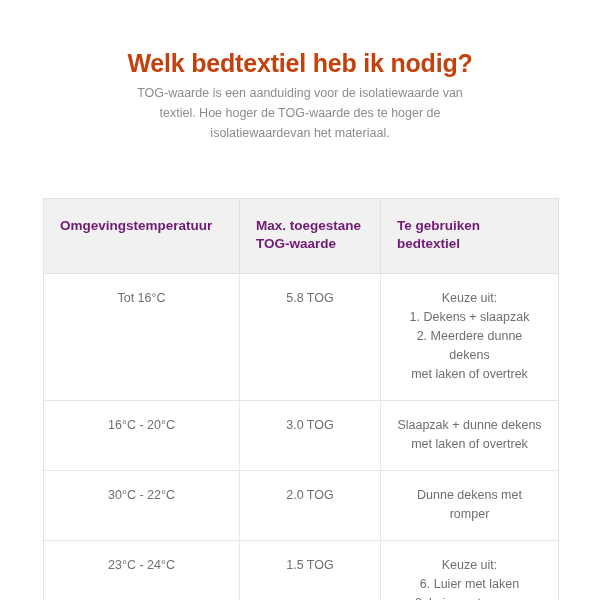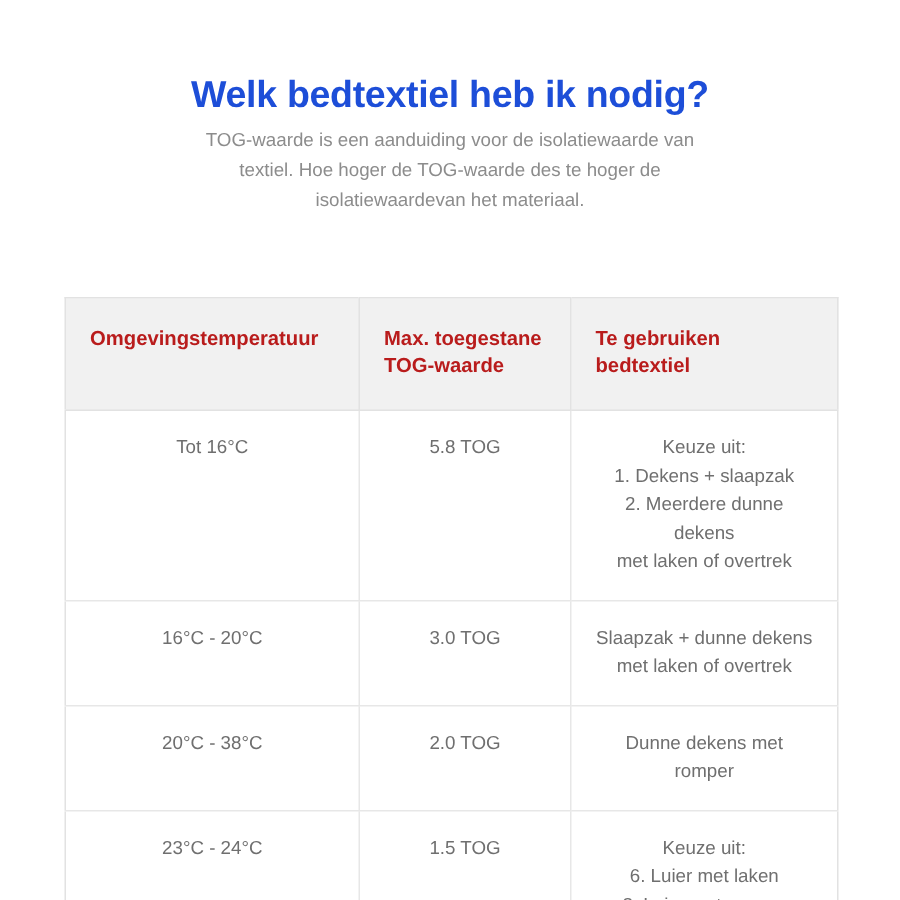--- a/index.html
+++ b/index.html
@@ -25,21 +25,21 @@
   .header-block {
     padding-top: 47px;
   }
 
   .page-title {
     margin: 0;
     text-align: center;
     font-size: 25px;
     line-height: 32px;
     font-weight: 700;
-    color: #1d4ed8;
+    color: #c2410c;
     letter-spacing: -0.2px;
   }
 
   .page-subtitle {
     margin: 4px auto 0 auto;
     width: 330px;
     text-align: center;
     font-size: 12.5px;
     line-height: 20px;
     color: #8c8c8c;
@@ -68,21 +68,21 @@
   table.tog-table thead th {
     background: #f1f1f1;
     border-right: 1px solid #e2e2e2;
     border-bottom: 1px solid #e2e2e2;
     text-align: left;
     vertical-align: top;
     padding: 18px 16px 20px 16px;
     font-size: 13.5px;
     line-height: 18px;
     font-weight: 700;
-    color: #b91c1c;
+    color: #701a75;
   }
   table.tog-table thead th:last-child {
     border-right: none;
   }
 
   table.tog-table tbody td {
     background: #ffffff;
     border-right: 1px solid #e7e7e7;
     border-bottom: 1px solid #e7e7e7;
     text-align: center;
@@ -139,21 +139,21 @@
             <td>Tot 16°C</td>
             <td>5.8 TOG</td>
             <td><span class="cell-lines"><span>Keuze uit:</span><span>1. Dekens + slaapzak</span><span>2. Meerdere dunne dekens</span><span>met laken of overtrek</span></span></td>
           </tr>
           <tr>
             <td>16°C - 20°C</td>
             <td>3.0 TOG</td>
             <td><span class="cell-lines"><span>Slaapzak + dunne dekens</span><span>met laken of overtrek</span></span></td>
           </tr>
           <tr>
-            <td>20°C - 38°C</td>
+            <td>30°C - 22°C</td>
             <td>2.0 TOG</td>
             <td><span class="cell-lines"><span>Dunne dekens met romper</span></span></td>
           </tr>
           <tr>
             <td>23°C - 24°C</td>
             <td>1.5 TOG</td>
             <td><span class="cell-lines"><span>Keuze uit:</span><span>6. Luier met laken</span><span>2. Luier met romper</span></span></td>
           </tr>
         </tbody>
     </table>

